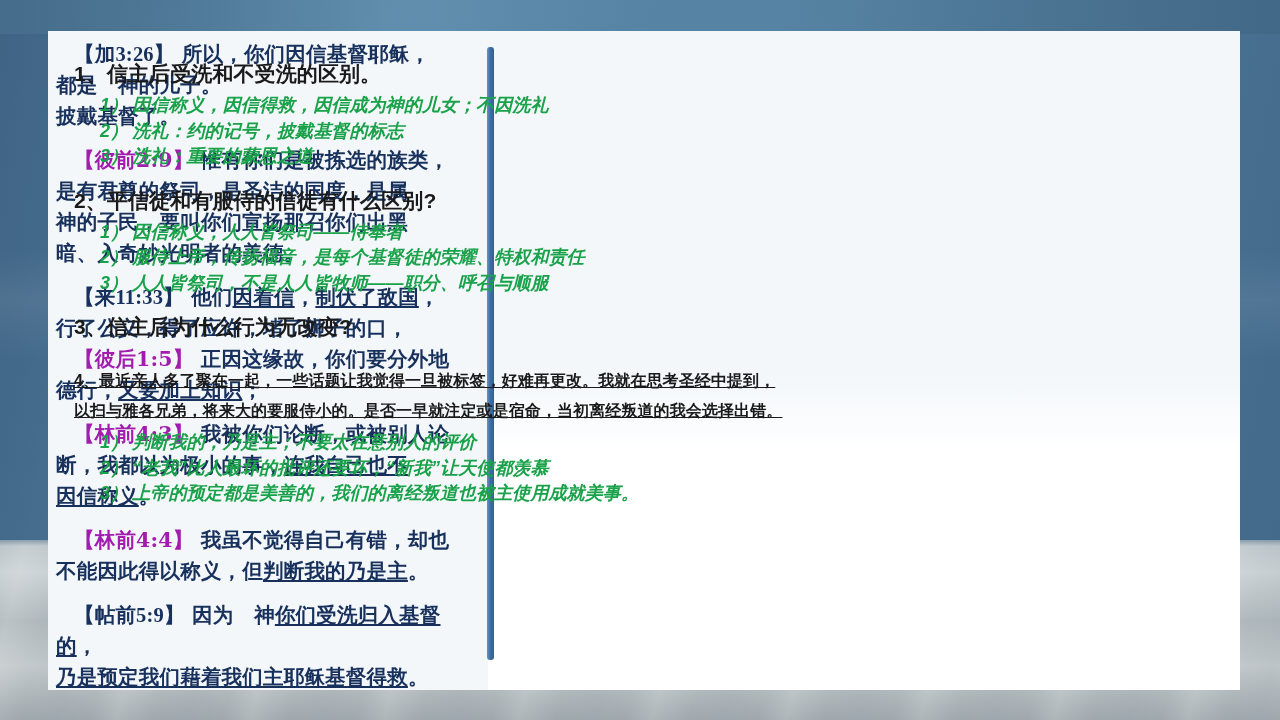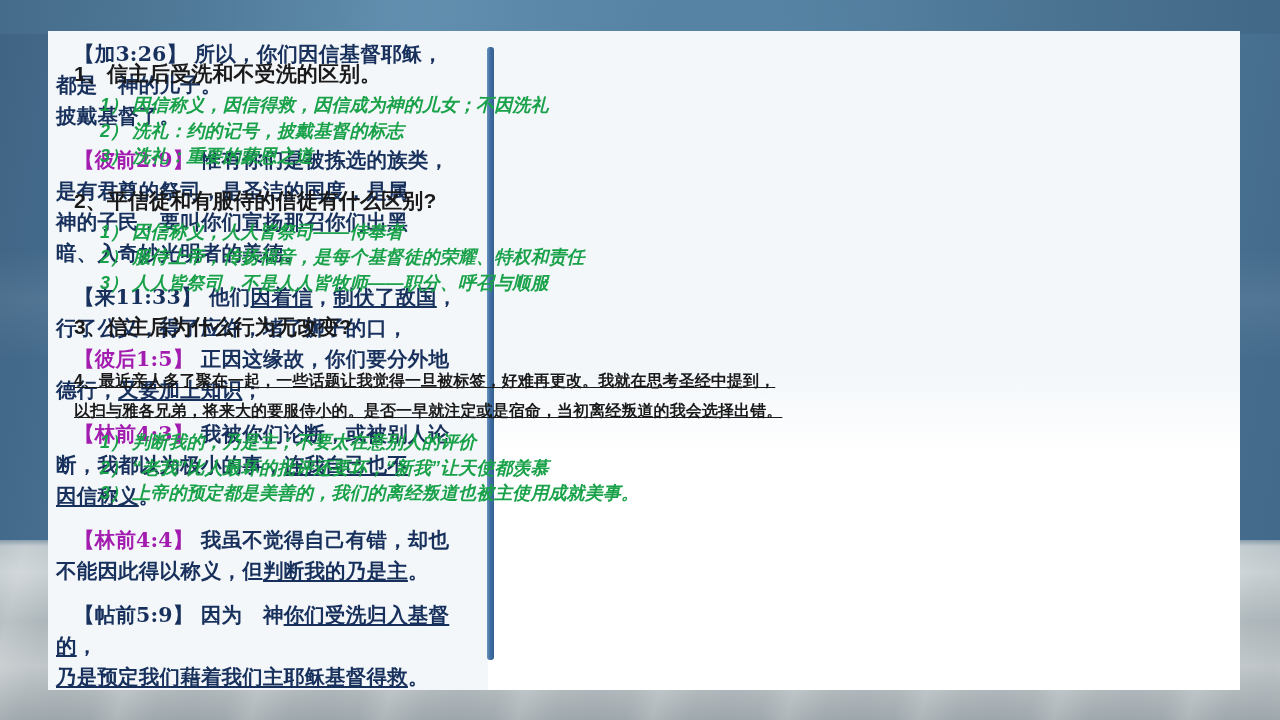--- a/index.html
+++ b/index.html
@@ -144,21 +144,21 @@
     text-indent: 0;
     white-space: pre-wrap;
     color: #17305c;
     font-weight: 600;
   }
   .verse-line.indent { text-indent: 18px; }
   .verse-ref {
     color: #a21caf;
     font-weight: 700;
   }
-  .verse-ref.blue { color: #17305c; }
+  .verse-ref.blue { color: #17305c; font-family: Liberation Serif, serif; }
   .u { text-decoration: underline; text-underline-offset: 2px; }
 
   
   .outline {
     position: absolute;
     left: 26px;
     top: 28px;
     width: 712px;
   }
   .q-item { margin-bottom: 6px; }

